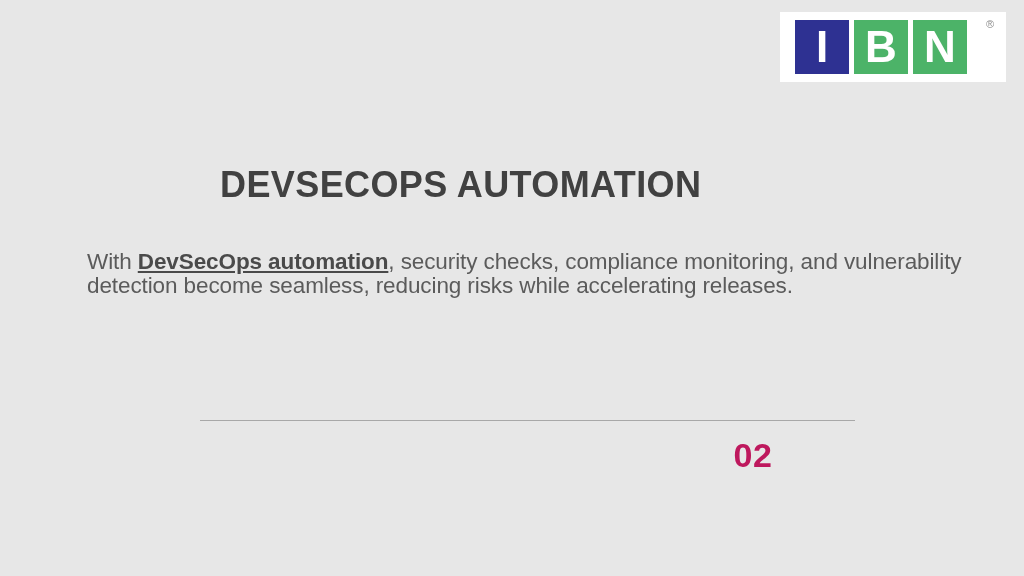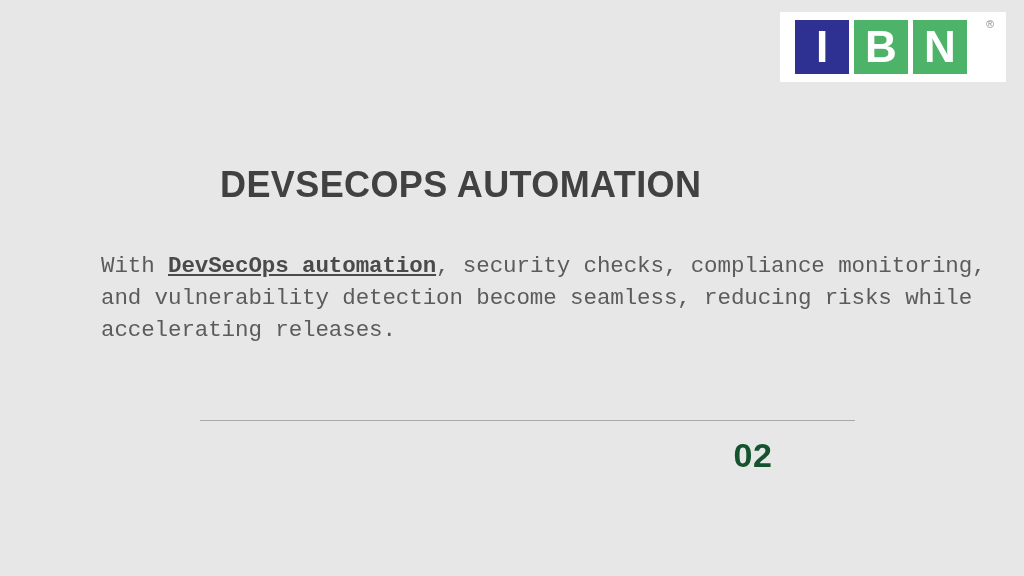--- a/index.html
+++ b/index.html
@@ -78,27 +78,27 @@
     font-weight: bold;
     letter-spacing: 0.4px;
     color: #414141;
     font-family: "Liberation Sans", sans-serif;
     white-space: nowrap;
   }
 
   
   .body-text {
     position: absolute;
-    left: 101px;
+    left: 87px;
     top: 227px;
     width: 908px;
     font-size: 22.5px;
-    line-height: 32px;
+    line-height: 24px;
     color: #5b5b5b;
-    font-family: Liberation Mono, monospace;
+    font-family: Liberation Sans, sans-serif;
     letter-spacing: -0.1px;
   }
 
   .body-text .emph {
     font-weight: bold;
     text-decoration: underline;
     color: #4a4a4a;
   }
 
   
@@ -113,21 +113,21 @@
 
   
   .page-number {
     position: absolute;
     left: 700px;
     top: 436px;
     width: 106px;
     text-align: center;
     font-size: 34px;
     font-weight: bold;
-    color: #14532d;
+    color: #be185d;
     font-family: "Liberation Sans", sans-serif;
     letter-spacing: 0.5px;
   }
 </style>
 </head>
 <body>
 
 <div class="slide">
 
   <div class="logo-box">

